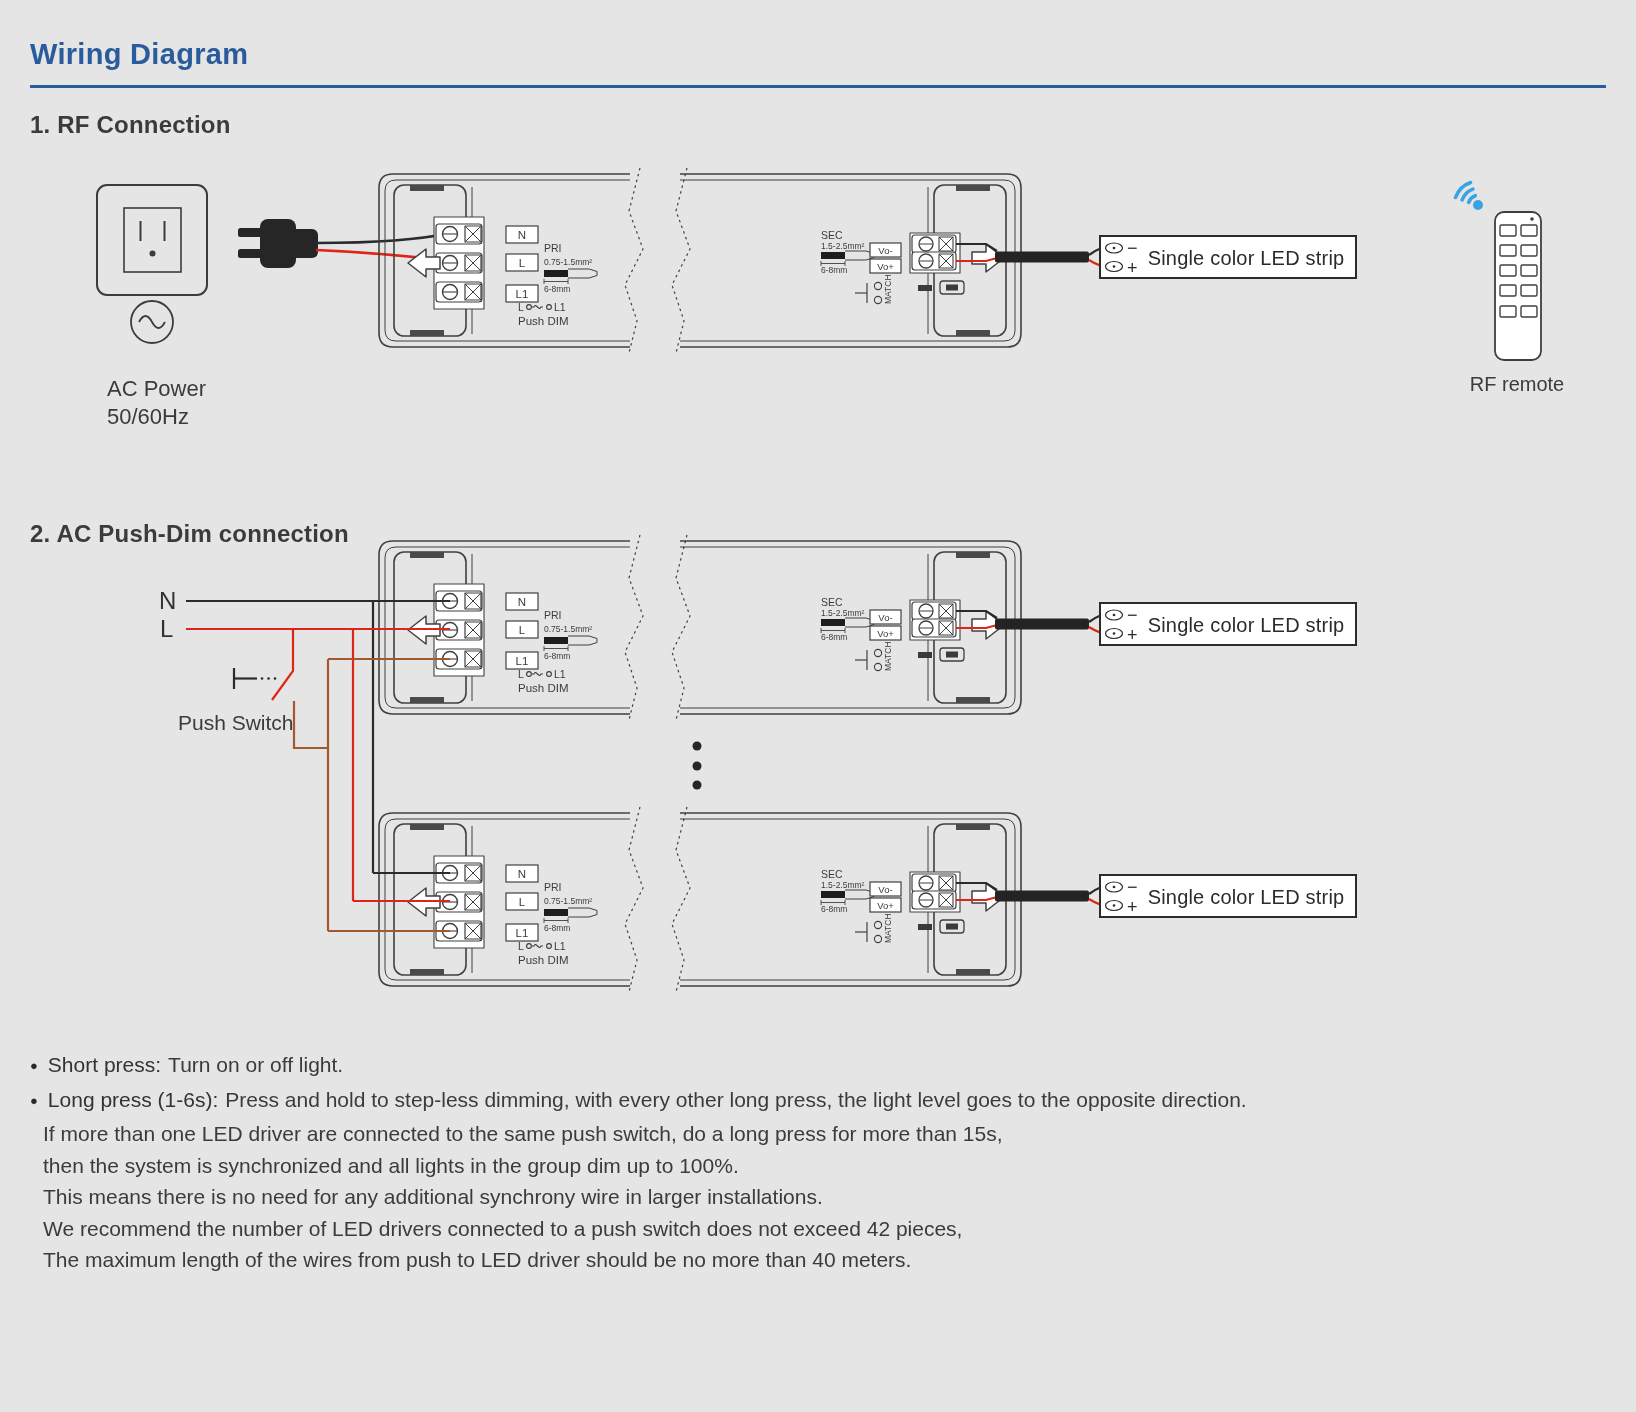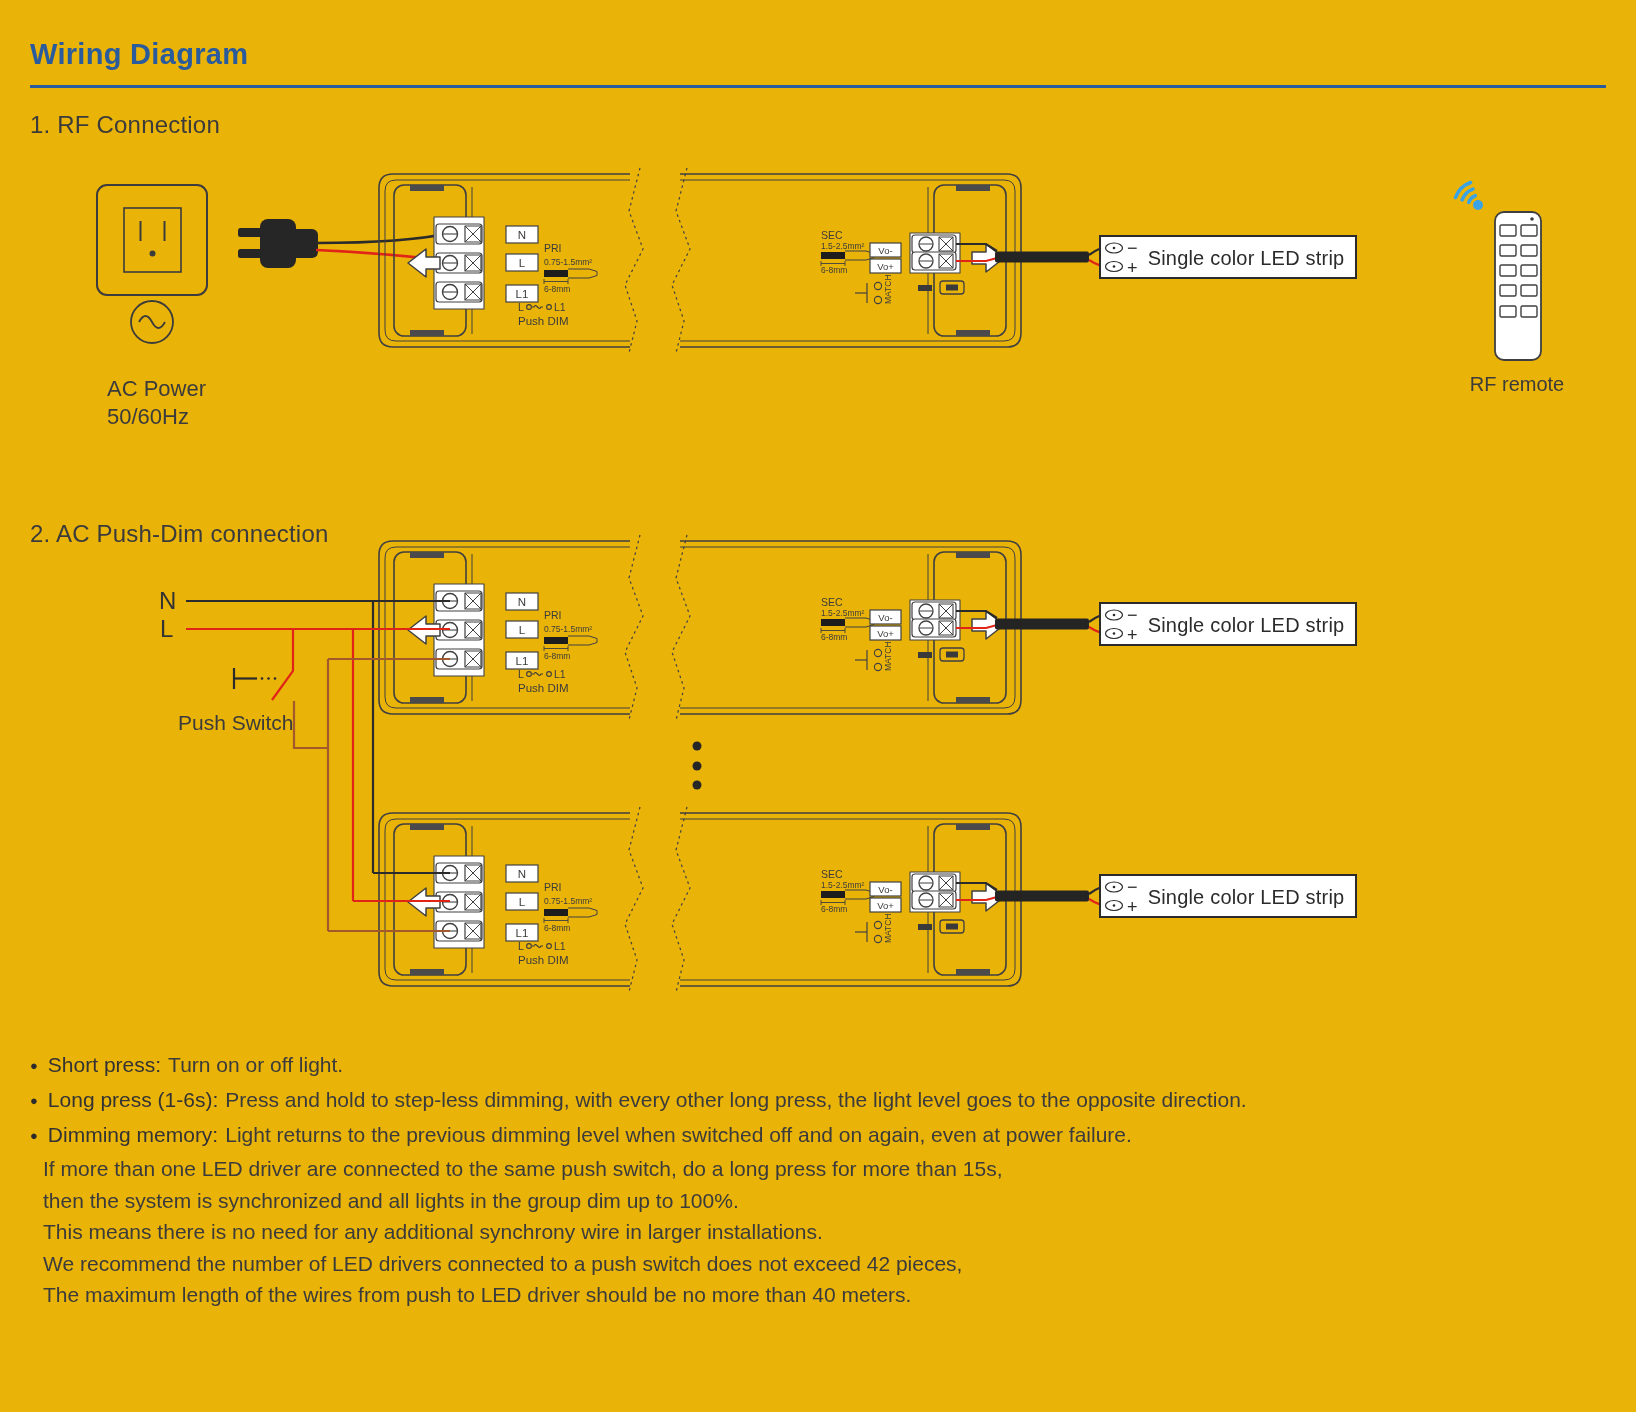--- a/index.html
+++ b/index.html
@@ -1,20 +1,20 @@
 <!DOCTYPE html>
 <html><head>
 <meta charset="utf-8">
 <style>
   html,body{margin:0;padding:0;background:#ffffff;}
   body{width:1636px;height:1412px;position:relative;font-family:"Liberation Sans",sans-serif;color:#3b3b3b;}
-  .page{position:absolute;inset:0;background:#eab308;}
+  .page{position:absolute;inset:0;background:#e5e5e5;}
   h1.title{position:absolute;left:30px;top:38px;margin:0;font-size:29px;font-weight:600;letter-spacing:.3px;color:#2a5b9c;}
   .rule{position:absolute;left:30px;top:85px;width:1576px;height:2.5px;background:#2a5b9c;}
-  h2.sec{position:absolute;left:30px;margin:0;font-size:24px;font-weight:400;color:#3b3b3b;letter-spacing:.2px;}
+  h2.sec{position:absolute;left:30px;margin:0;font-size:24px;font-weight:700;color:#3b3b3b;letter-spacing:.2px;}
   #h-rf{top:111px;}
   #h-pd{top:480px;margin-top:40px;}
   svg.diagram{position:absolute;left:0;top:0;}
   svg text{font-family:"Liberation Sans",sans-serif;}
   .t8{font-size:8.5px;fill:#3c3c3c;}
   .t10{font-size:10.5px;fill:#3c3c3c;}
   .t11{font-size:11.5px;fill:#3c3c3c;}
   .t11c{font-size:11.5px;fill:#3c3c3c;text-anchor:middle;}
   .t95c{font-size:9.5px;fill:#3c3c3c;text-anchor:middle;}
   .t18{font-size:18px;fill:#2b2b2b;}
@@ -337,23 +337,20 @@
     </g>
   </svg>
 
   <div class="notes">
     <div class="bullet">
       <span class="mark"></span><span class="lead">Short press:</span><span class="body">Turn on or off light.</span>
     </div>
     <div class="bullet">
       <span class="mark"></span><span class="lead">Long press (1-6s):</span><span class="body">Press and hold to step-less dimming, with every other long press, the light level goes to the opposite direction.</span>
     </div>
-    <div class="bullet">
-      <span class="mark"></span><span class="lead">Dimming memory:</span><span class="body">Light returns to the previous dimming level when switched off and on again, even at power failure.</span>
-    </div>
     <div class="sync">
       <div>If more than one LED driver are connected to the same push switch, do a long press for more than 15s,</div>
       <div>then the system is synchronized and all lights in the group dim up to 100%.</div>
       <div>This means there is no need for any additional synchrony wire in larger installations.</div>
       <div>We recommend the number of LED drivers connected to a push switch does not exceed 42 pieces,</div>
       <div>The maximum length of the wires from push to LED driver should be no more than 40 meters.</div>
     </div>
   </div>
 
 </div>

